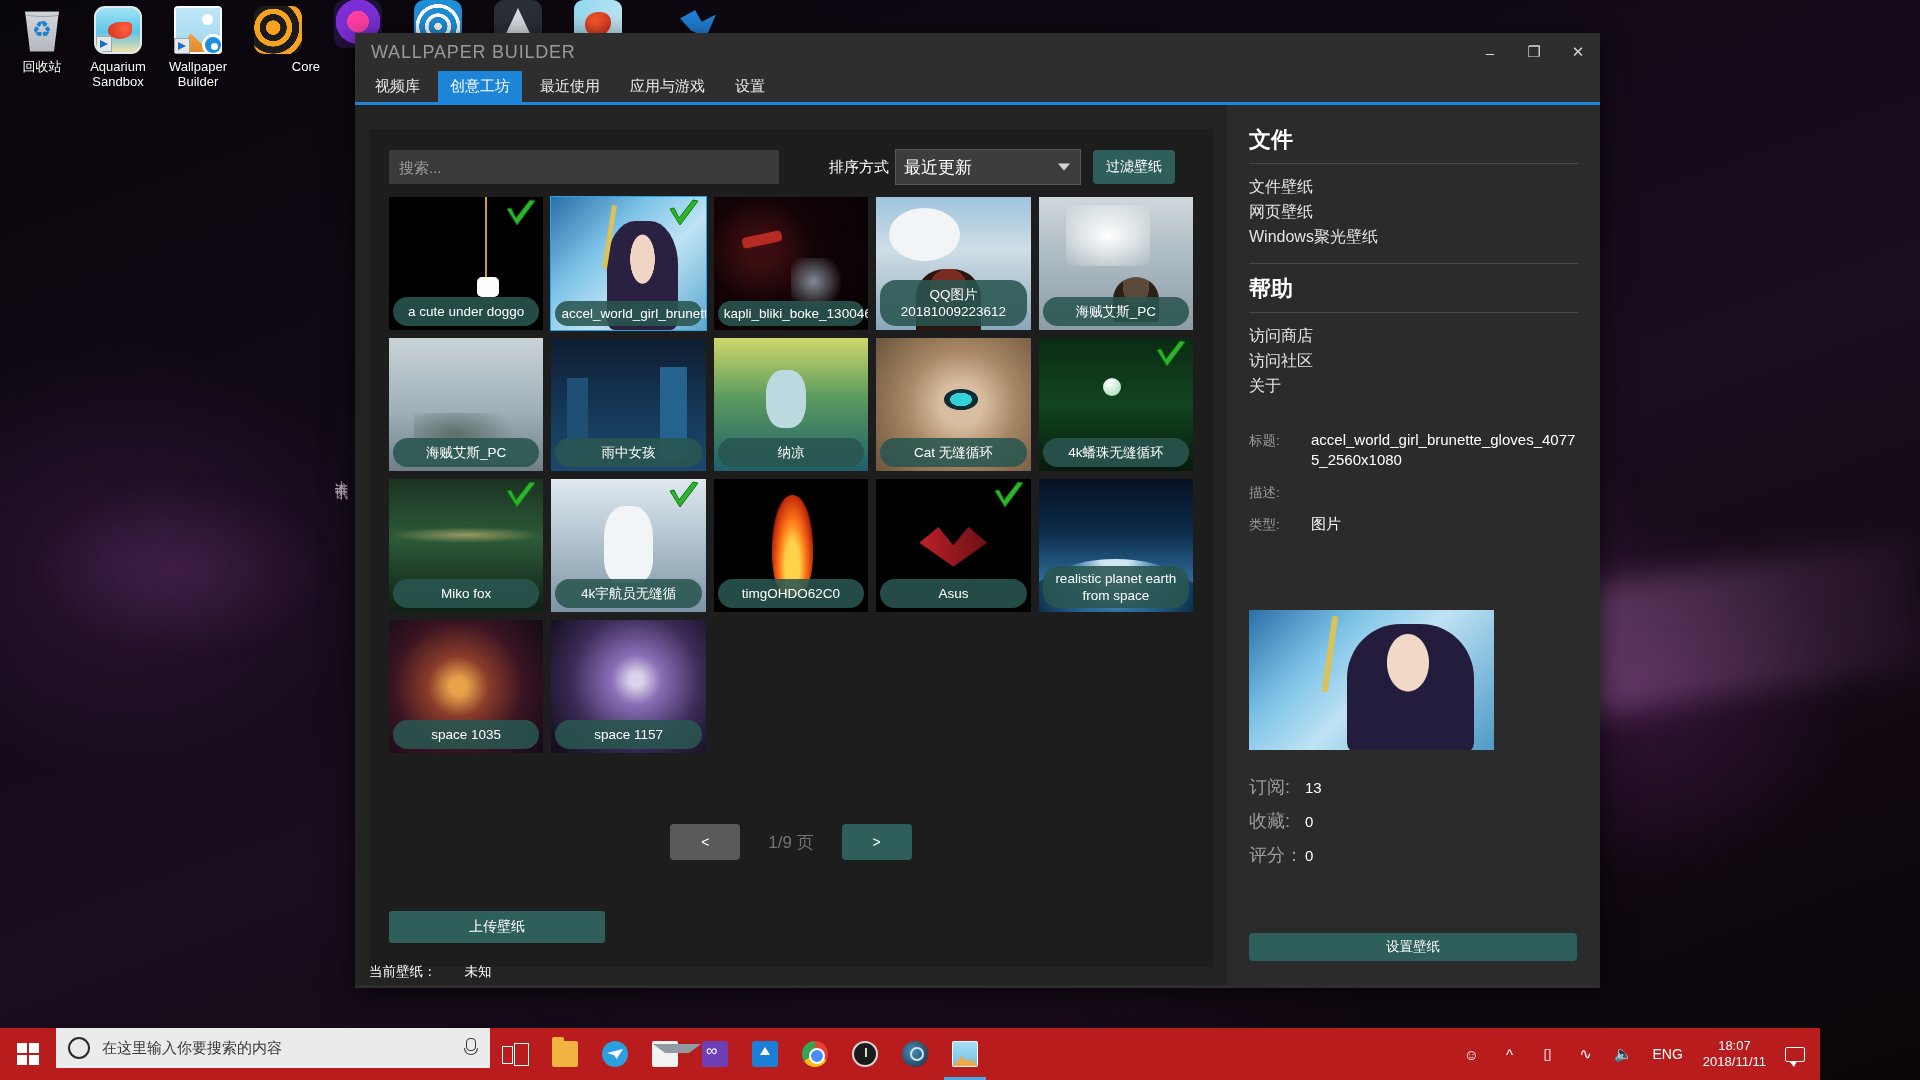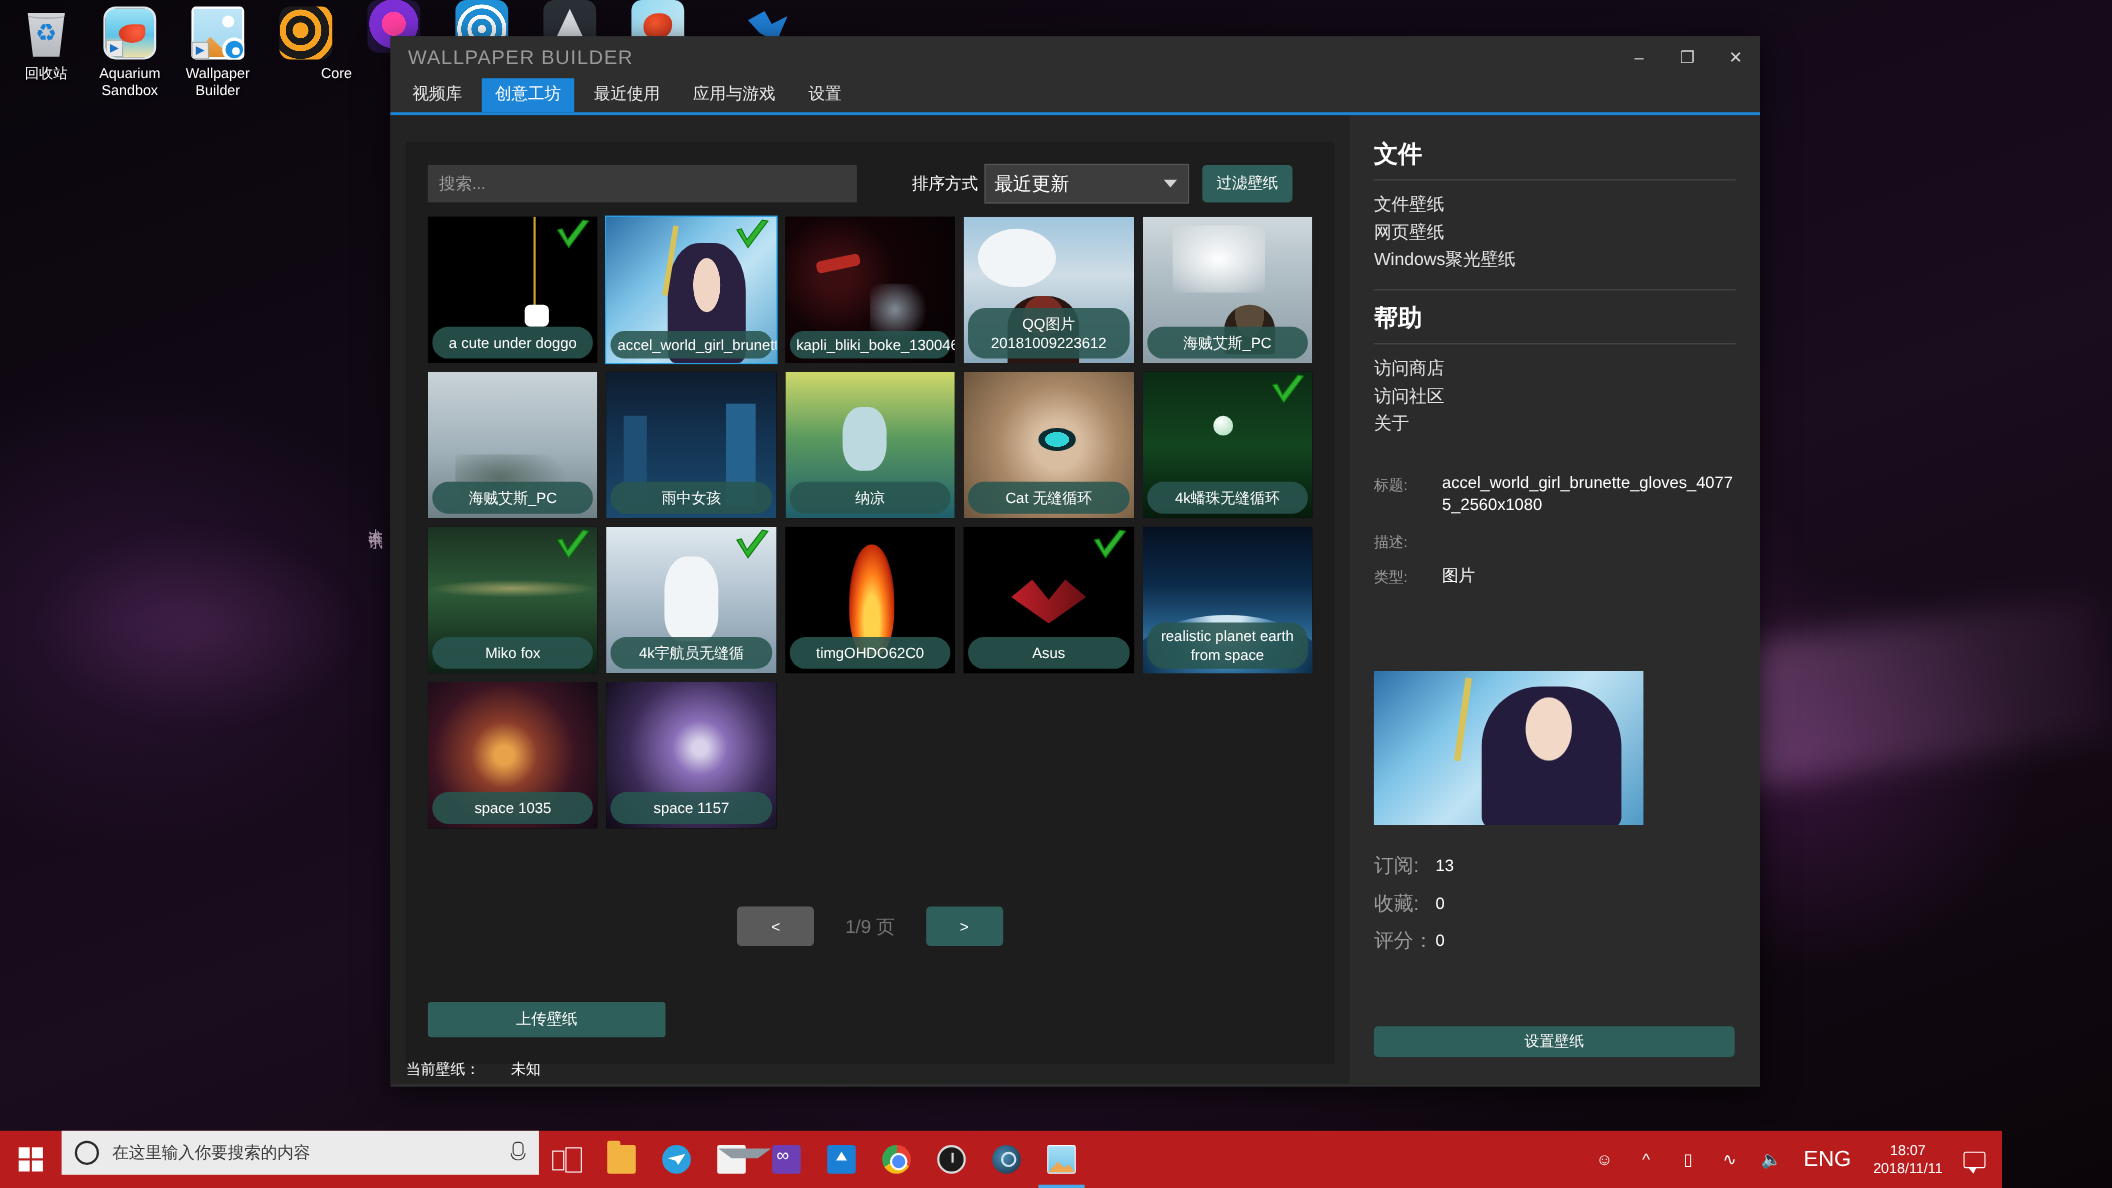--- a/index.html
+++ b/index.html
@@ -551,21 +551,21 @@
     display: flex; align-items: center;
     gap: 0px;
     padding-right: 6px;
     color: #ffffff;
   }
   .tray-icon {
     width: 38px; height: 52px;
     display: flex; align-items: center; justify-content: center;
     font-size: 15px; color: #ffffff;
   }
-  #tray-lang { font-size: 20px; padding: 0 10px; }
+  #tray-lang { font-size: 14px; padding: 0 10px; }
   #tray-clock {
     text-align: center;
     font-size: 13px;
     line-height: 16px;
     padding: 0 10px;
     color: #ffffff;
   }
   #tray-notify {
     width: 38px; height: 52px;
     display: flex; align-items: center; justify-content: center;

